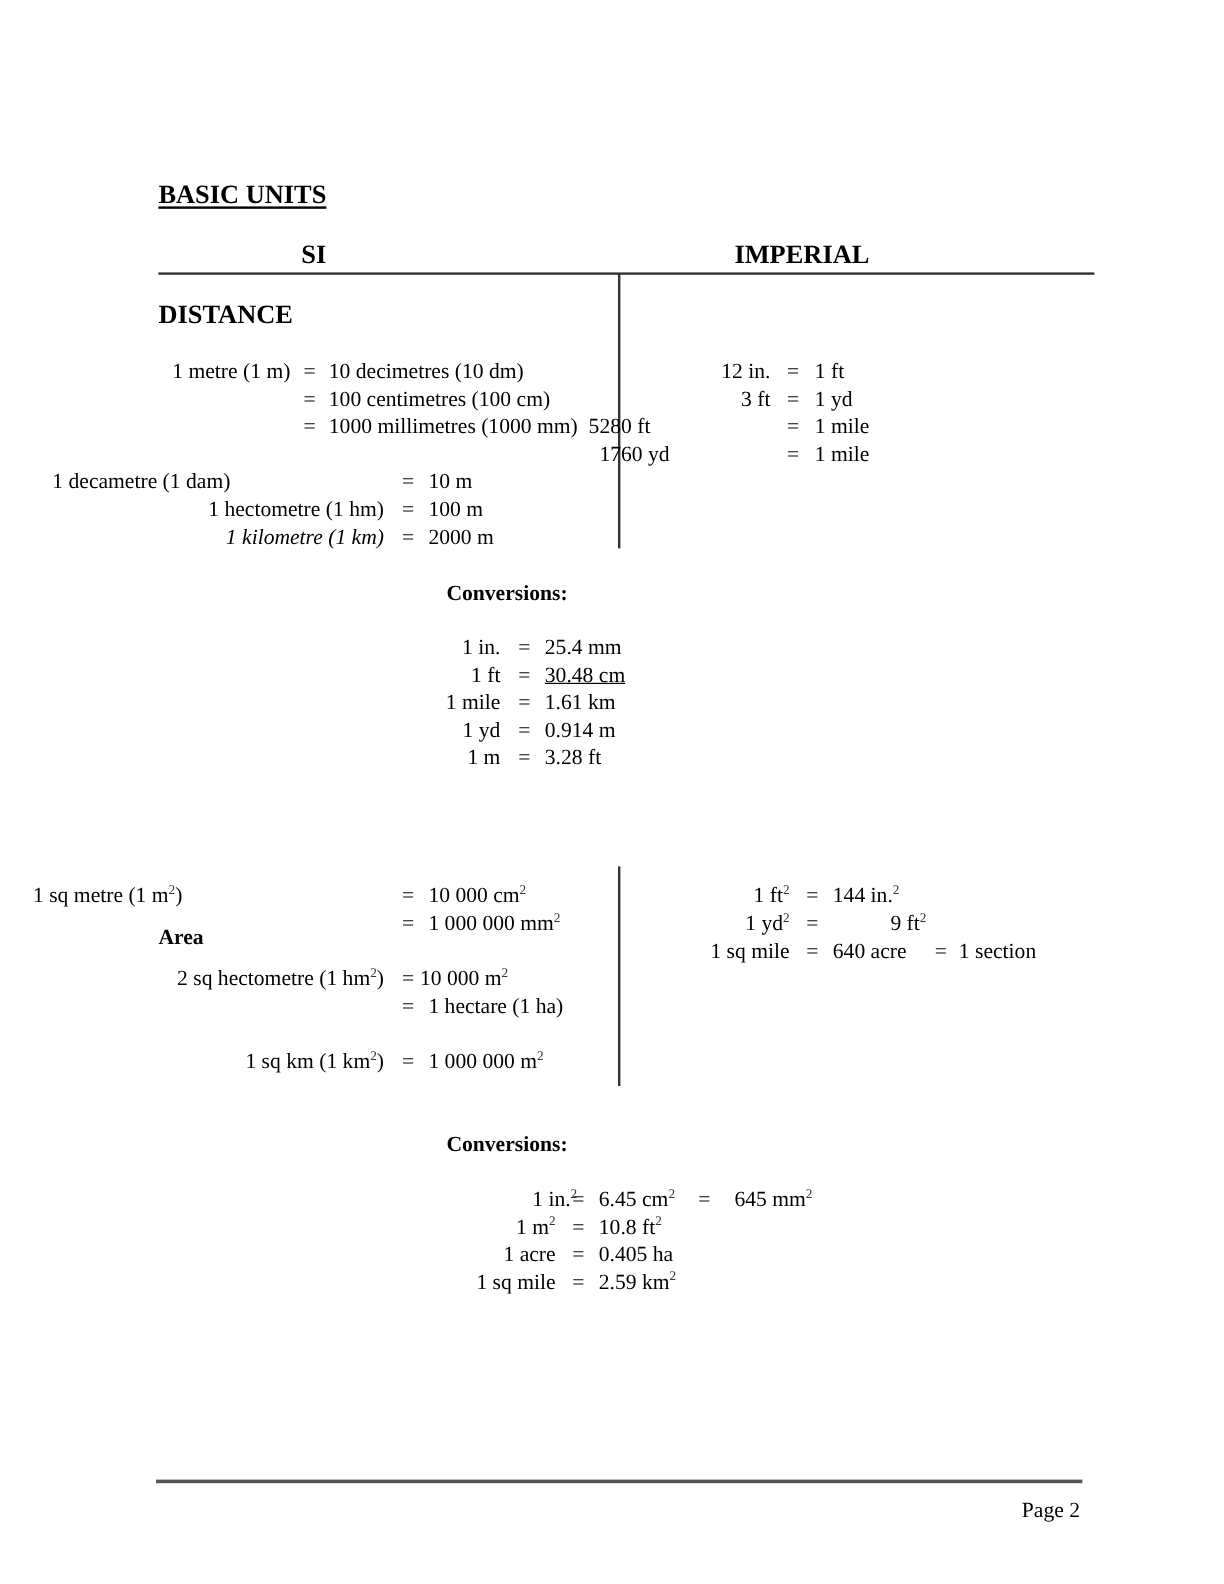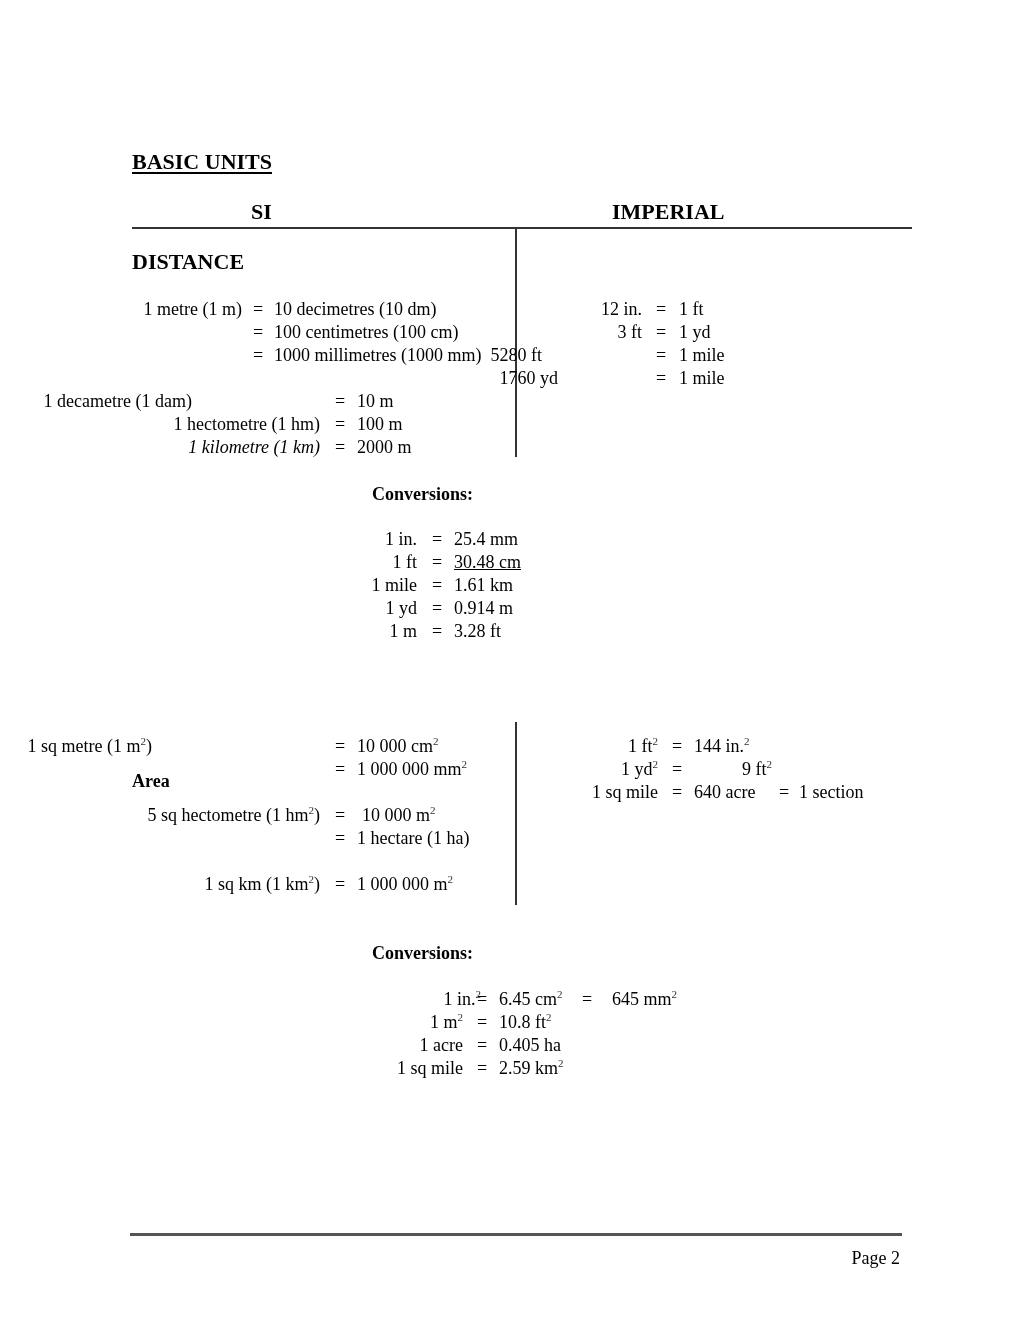--- a/index.html
+++ b/index.html
@@ -123,23 +123,23 @@
   <div class="row" style="left:0; top:735px; width:852px;">
     <span class="l" style="right:700px;"><span>1 sq metre (1 m</span><sup>2</sup><span>)</span></span>
     <span class="eq" style="left:330px;">=</span>
     <span class="r" style="left:357px;"><span>10 000 cm</span><sup>2</sup></span>
   </div>
   <div class="row" style="left:0; top:758px; width:1020px;">
     <span class="eq" style="left:330px;">=</span>
     <span class="r" style="left:357px;"><span>1 000 000 mm</span><sup>2</sup></span>
   </div>
   <div class="row" style="left:0; top:804px; width:1020px;">
-    <span class="l" style="right:700px;"><span>5 sq hectometre (1 hm</span><sup>2</sup><span>)</span></span>
+    <span class="l" style="right:700px;"><span>2 sq hectometre (1 hm</span><sup>2</sup><span>)</span></span>
     <span class="eq" style="left:330px;">=</span>
-    <span class="r" style="left:362px;text-align:center;"><span>10 000 m</span><sup>2</sup></span>
+    <span class="r" style="left:350px;text-align:center;"><span>10 000 m</span><sup>2</sup></span>
   </div>
   <div class="row" style="left:0; top:827px; width:1020px;">
     <span class="eq" style="left:330px;">=</span>
     <span class="r" style="left:357px;">1 hectare (1 ha)</span>
   </div>
   <div class="row" style="left:0; top:873px; width:1020px;">
     <span class="l" style="right:700px;"><span>1 sq km (1 km</span><sup>2</sup><span>)</span></span>
     <span class="eq" style="left:330px;">=</span>
     <span class="r" style="left:357px;"><span>1 000 000 m</span><sup>2</sup></span>
   </div>

